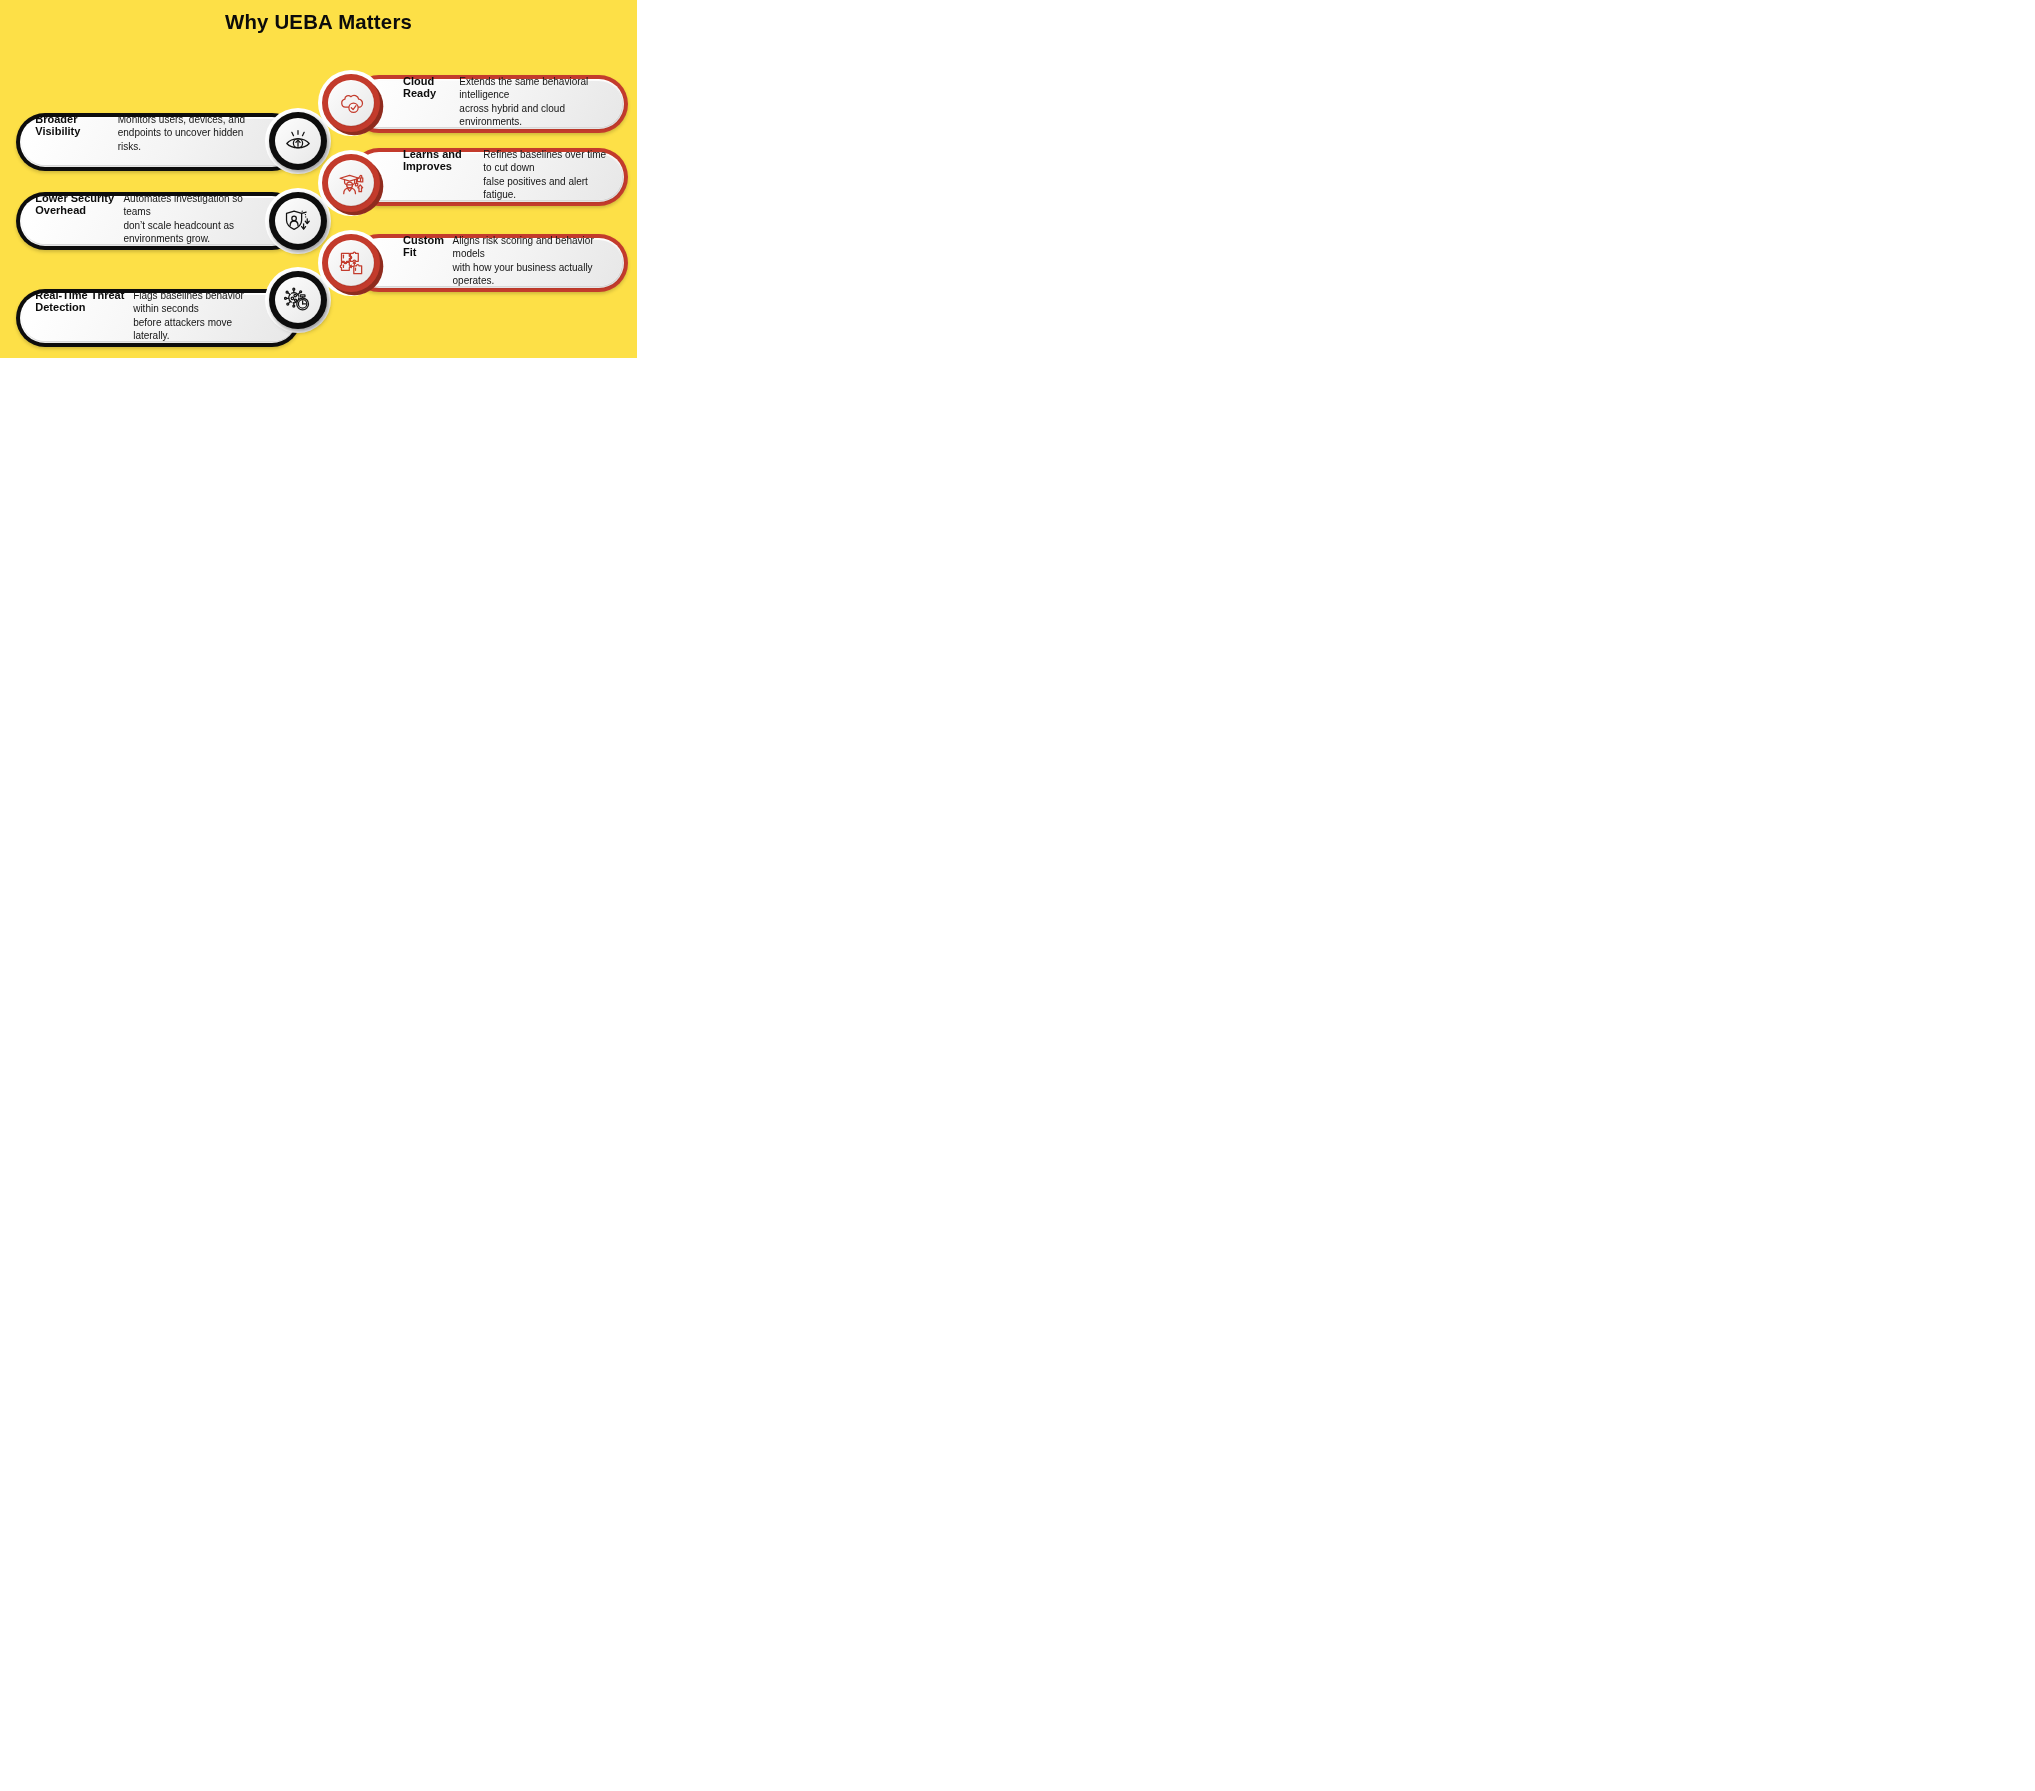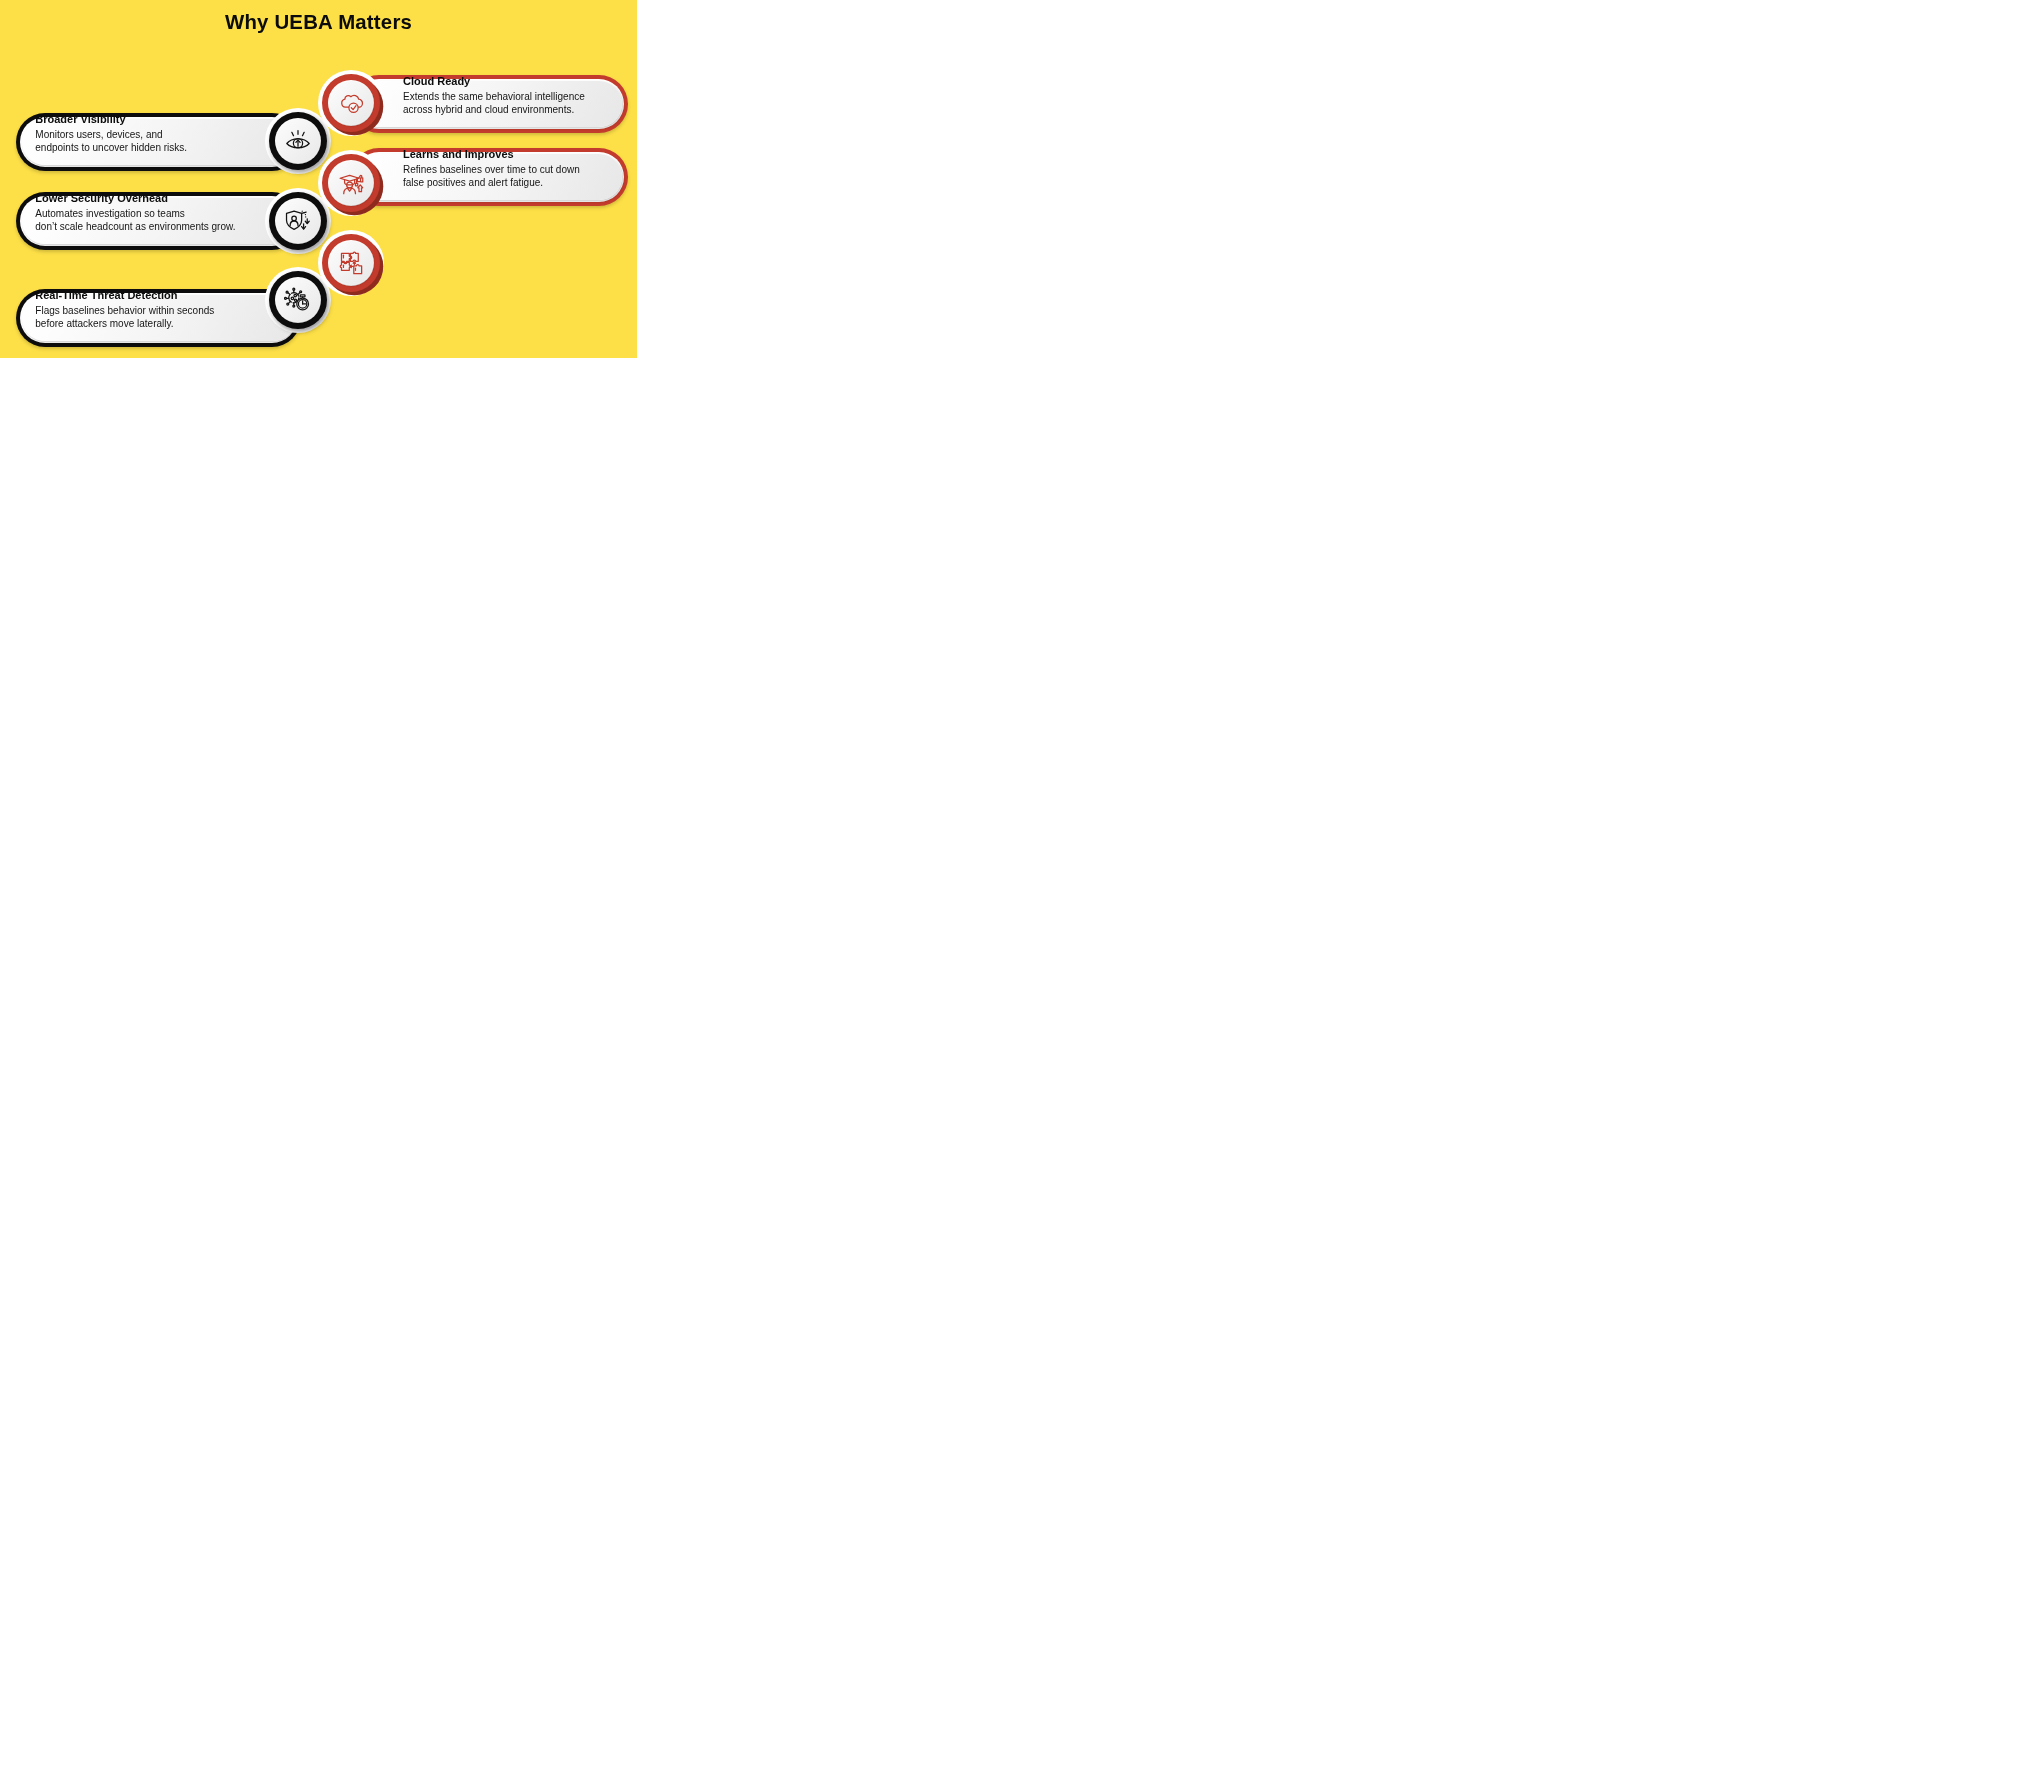--- a/index.html
+++ b/index.html
@@ -29,21 +29,21 @@
   .pill-gapring{
     position:absolute;inset:4.1px;border-radius:25px;background:#ffffff;
   }
   .pill-panel{
     position:absolute;inset:5.7px;border-radius:23px;
     background:linear-gradient(118deg,#ffffff 4%,#f4f4f4 55%,#e7e7e7 100%);
     box-shadow:1.2px 1.6px 2.8px rgba(0,0,0,.20);
   }
   .pill-text{
     position:absolute;inset:0;z-index:5;
-    display:flex;flex-direction:column;
+    display:flex;flex-direction:row;justify-content:center;
   }
   .pill-left .pill-text{padding-left:19px;padding-right:45px;}
   .pill-right .pill-text{padding-left:53px;padding-right:16.3px;}
   .pill-heading{font-size:11px;font-weight:bold;color:#0c0c0c;margin-bottom:2.8px;}
   .pill-body{font-size:10px;line-height:13.4px;color:#151515;}
   
   .badge{
     position:absolute;width:66px;height:66px;border-radius:50%;
     background:#ffffff; 
     z-index:10;
@@ -200,20 +200,28 @@
         <path d="M66 51 h8 v9 h-8 Z"></path>
       <circle cx="45" cy="57" r="10.5"></circle>
       <path d="M24 88 C24 73 33 67 45 67 C57 67 66 73 66 88"></path>
       <path d="M37 68 L45 79 L53 68"></path>
       <path d="M73 45 h11 v-11 l4.5 -7 a3.2 3.2 0 0 0 -5.5 -3 l-5.5 8.5 h-4.5 Z"></path>
       <path d="M86 32 h6 v14 h-6"></path>
       <path d="M83 57 L91.5 67 H87.5 V81 H78.5 V67 H74.5 Z"></path>
     </svg>
   </div>
 
+  <div class="pill pill-right" style="top:234px">
+    <div class="pill-gapring"></div>
+    <div class="pill-panel"></div>
+    <div class="pill-text">
+      <div class="pill-heading">Custom Fit</div>
+      <div class="pill-body"><span>Aligns risk scoring and behavior models</span><br><span>with how your business actually operates.</span></div>
+    </div>
+  </div>
 
   <div class="badge badge-right" style="left:318px;top:230px">
     <div class="badge-ring"></div>
     <div class="badge-white"></div>
     <div class="badge-inner"></div>
     <svg class="icon" viewBox="0 0 100 100">
       <path d="M16 16 h28 v9.5 a4.5 4.5 0 1 1 0 9 v9.5 h-9.5 a4.5 4.5 0 1 1 -9 0 h-9.5 Z"></path>
       <path d="M23 22 v10"></path>
       <path d="M48 16 h9.5 a4.5 4.5 0 1 1 9 0 h9.5 v28 h-9.5 a4.5 4.5 0 1 0 -9 0 h-9.5 v-9.5 a4.5 4.5 0 1 0 0 -9 Z"></path>
       <path d="M16 48 h9.5 a4.5 4.5 0 1 0 9 0 h9.5 v9.5 a4.5 4.5 0 1 1 0 9 v9.5 h-28 v-9.5 a4.5 4.5 0 1 1 0 -9 Z"></path>

